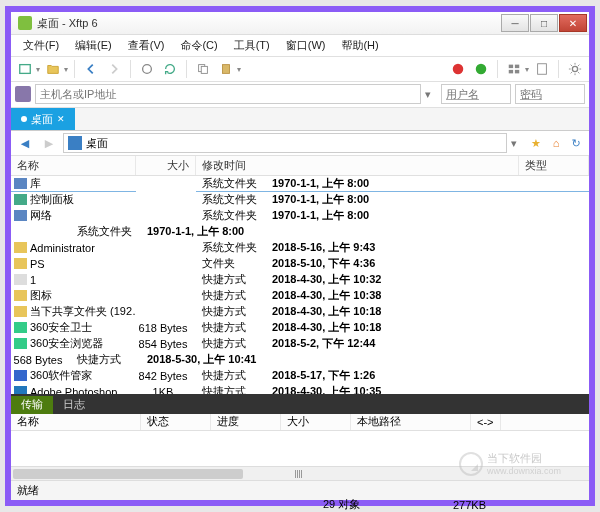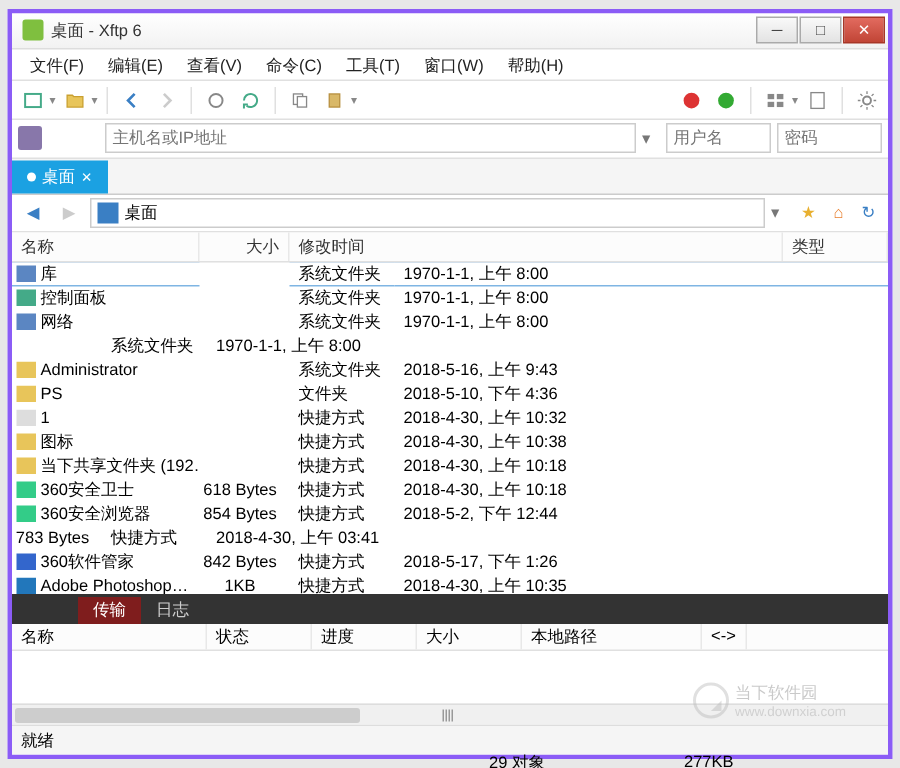--- a/index.html
+++ b/index.html
@@ -1,35 +1,35 @@
 <!DOCTYPE html>
 <html><head>
 <meta charset="utf-8">
 <style>
 * { margin: 0; padding: 0; box-sizing: border-box; font-family: "Microsoft YaHei", "SimSun", Arial, sans-serif; font-size: 11px; }
 body { background: #e8e8e8; display: flex; justify-content: center; align-items: center; height: 512px; }
-.window { width: 590px; height: 500px; background: #fff; border: 3px solid #8b5cf6; display: flex; flex-direction: column; position: relative; }
+.window { width: 590px; height: 500px; background: #fff; border: 6px solid #8b5cf6; display: flex; flex-direction: column; position: relative; }
 .titlebar { height: 24px; background: linear-gradient(#fff, #f2f2f2); display: flex; align-items: center; padding: 0 2px; border-bottom: 1px solid #ddd; }
 .title-icon { width: 14px; height: 14px; background: #7FBF3F; border-radius: 2px; margin: 0 5px; }
 .title-text { flex: 1; color: #333; }
 .winbtns { display: flex; }
 .winbtn { width: 28px; height: 18px; border: 1px solid #aaa; background: linear-gradient(#f9f9f9,#e3e3e3); margin-left: 1px; display: flex; align-items: center; justify-content: center; font-size: 10px; color: #444; cursor: pointer; }
 .winbtn.close { background: linear-gradient(#e26b5f,#c14536); color: #fff; border-color: #a73728; }
 .menubar { height: 22px; display: flex; align-items: stretch; border-bottom: 1px solid #e0e0e0; padding: 0 4px; }
 .menuitem { padding: 0 8px; display: flex; align-items: center; color: #222; cursor: pointer; }
 .toolbar { height: 26px; display: flex; align-items: center; border-bottom: 1px solid #e0e0e0; padding: 0 4px; gap: 3px; }
 .tbtn { width: 20px; height: 20px; display: flex; align-items: center; justify-content: center; border: 1px solid transparent; cursor: pointer; border-radius: 2px; }
 .tbtn svg { width: 14px; height: 14px; }
 .tsep { width: 1px; height: 18px; background: #e0e0e0; margin: 0 3px; }
 .dd { font-size: 8px; color: #888; margin-left: -2px; }
 .addrbar { height: 26px; display: flex; align-items: center; border-bottom: 1px solid #e0e0e0; padding: 0 4px; gap: 4px; }
 .addr-icon { width: 16px; height: 16px; background: #87a; border-radius: 2px; }
-.addr-input { flex: 1; height: 20px; border: 1px solid #ccc; padding: 0 4px; color: #aaa; margin-left: 38px; }
+.addr-input { flex: 1; height: 20px; border: 1px solid #ccc; padding: 0 4px; color: #aaa; }
 .drop { width: 12px; color: #777; }
-.cred { width: 70px; height: 20px; border: 1px solid #ccc; color: #aaa; padding: 0 4px; }
+.cred { width: 70px; height: 20px; border: 1px solid #ccc; color: #aaa; padding: 0 4px; text-decoration: underline; }
 .tabrow { height: 24px; background: #f5f5f5; display: flex; align-items: flex-end; border-bottom: 1px solid #ccc; }
 .tab { height: 22px; padding: 0 10px; display: flex; align-items: center; gap: 4px; cursor: pointer; }
 .tab.active { background: #1ba1e2; color: #fff; }
 .tab-close { font-size: 9px; }
 .navbar { height: 26px; display: flex; align-items: center; border-bottom: 1px solid #e0e0e0; padding: 0 4px; gap: 4px; }
 .navbtn { width: 20px; height: 20px; display: flex; align-items: center; justify-content: center; cursor: pointer; color: #3a7fc4; }
 .navbtn.dis { color: #ccc; }
 .pathbox { flex: 1; height: 20px; border: 1px solid #ccc; display: flex; align-items: center; padding: 0 4px; gap: 4px; }
 .path-icon { width: 14px; height: 14px; background: #3a7fc4; }
 .nav-right { display: flex; gap: 2px; }
@@ -39,25 +39,25 @@
 .c-name { width: 125px; }
 .c-size { width: 60px; justify-content: flex-end; }
 .c-type { width: 70px; }
 .c-date { flex: 1; }
 .filelist { height: 224px; overflow: hidden; }
 .frow { height: 16px; display: flex; align-items: center; cursor: default; }
 .frow.sel .fc-name, .frow.sel .fc-type, .frow.sel .fc-date { border-top: 1px solid #7fb5e3; border-bottom: 1px solid #7fb5e3; }
 .fc-name { width: 125px; display: flex; align-items: center; gap: 3px; padding-left: 3px; overflow: hidden; white-space: nowrap; }
 .fc-size { width: 60px; text-align: center; padding-right: 6px; }
 .fc-type { width: 70px; padding-left: 6px; }
-.fc-date { flex: 1; padding-left: 6px; }
+.fc-date { flex: 1; padding-left: 6px; font-weight: bold; }
 .ficon { width: 13px; height: 11px; flex-shrink: 0; }
 .transtab { height: 20px; background: #333; display: flex; align-items: flex-end; }
 .ttab { height: 18px; padding: 0 10px; color: #ccc; display: flex; align-items: center; cursor: pointer; }
-.ttab.active { background: #7f1d1d; color: #fff; margin-left: 44px; }
+.ttab.active { background: #4d7c0f; color: #fff; }
 .transhdr { height: 18px; display: flex; border-bottom: 1px solid #e0e0e0; background: #fcfcfc; }
 .tcol { padding: 0 6px; border-right: 1px solid #e8e8e8; display: flex; align-items: center; }
 .t-name { width: 130px; }
 .t-stat { width: 70px; }
 .t-prog { width: 70px; }
 .t-size { width: 70px; }
 .t-path { width: 120px; }
 .t-arrow { width: 30px; }
 .t-remote { flex: 1; }
 .transbody { height: 36px; }
@@ -310,23 +310,23 @@
       <div class="frow">
         <div class="fc-name">
           <div class="ficon" style="background:#3c8"></div>
           <span>360安全浏览器</span>
         </div>
         <div class="fc-size">854 Bytes</div>
         <div class="fc-type">快捷方式</div>
         <div class="fc-date">2018-5-2, 下午 12:44</div>
       </div>
       <div class="frow">
-        <div class="fc-size">783 Bytes</div>
-        <div class="fc-type">快捷方式</div>
-        <div class="fc-date">2018-4-30, 上午 03:41</div>
+        <div class="fc-size">568 Bytes</div>
+        <div class="fc-type">快捷方式</div>
+        <div class="fc-date">2018-5-30, 上午 10:41</div>
       </div>
       <div class="frow">
         <div class="fc-name">
           <div class="ficon" style="background:#36c"></div>
           <span>360软件管家</span>
         </div>
         <div class="fc-size">842 Bytes</div>
         <div class="fc-type">快捷方式</div>
         <div class="fc-date">2018-5-17, 下午 1:26</div>
       </div>

